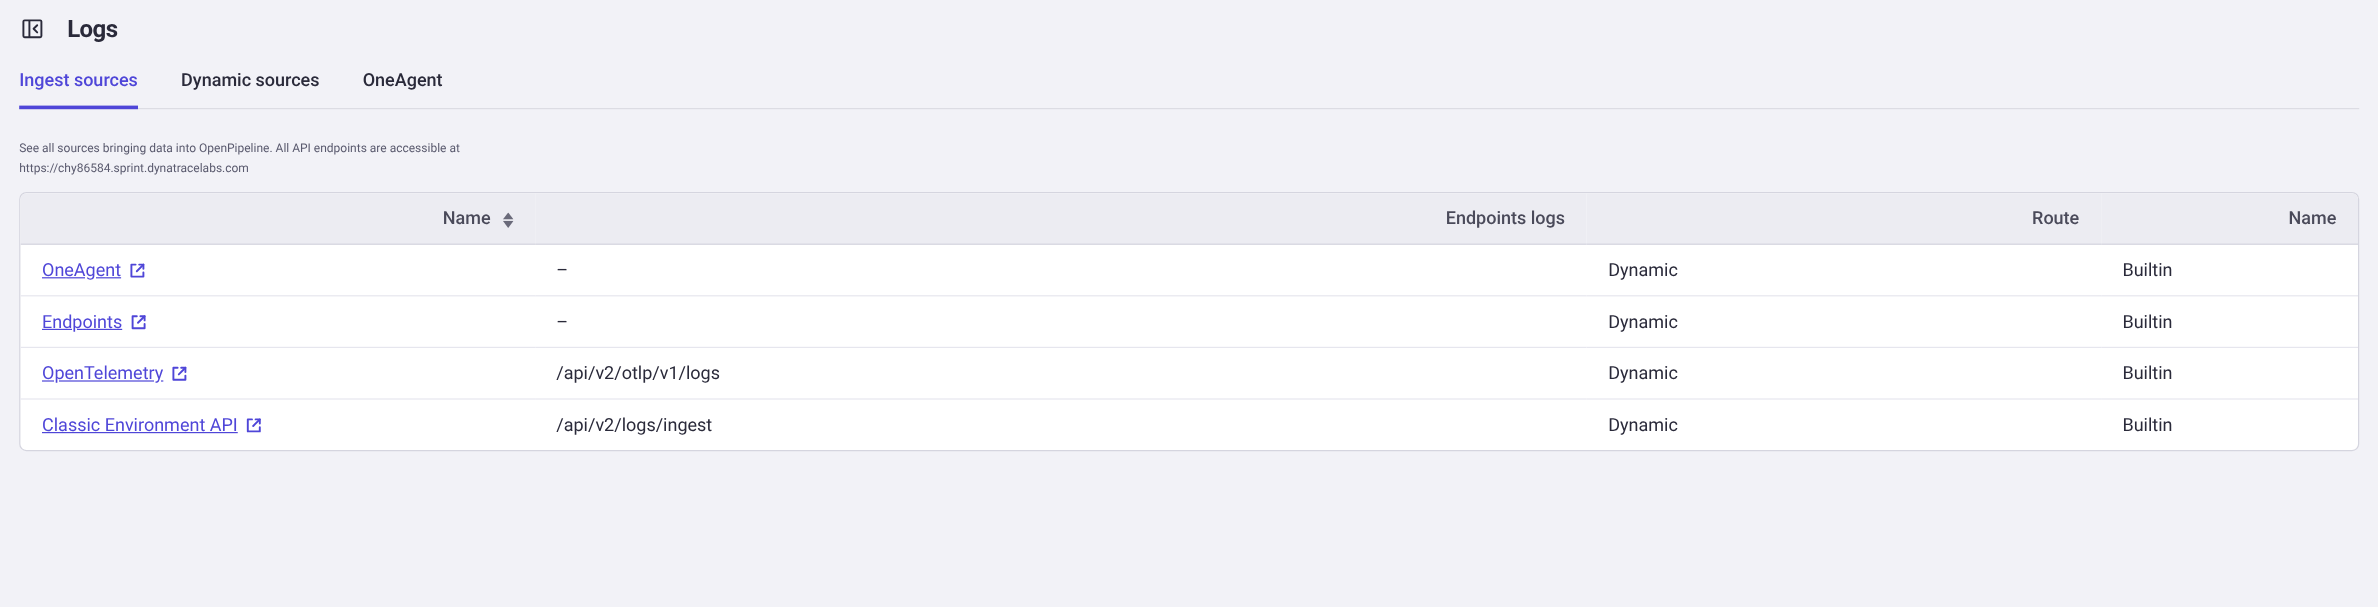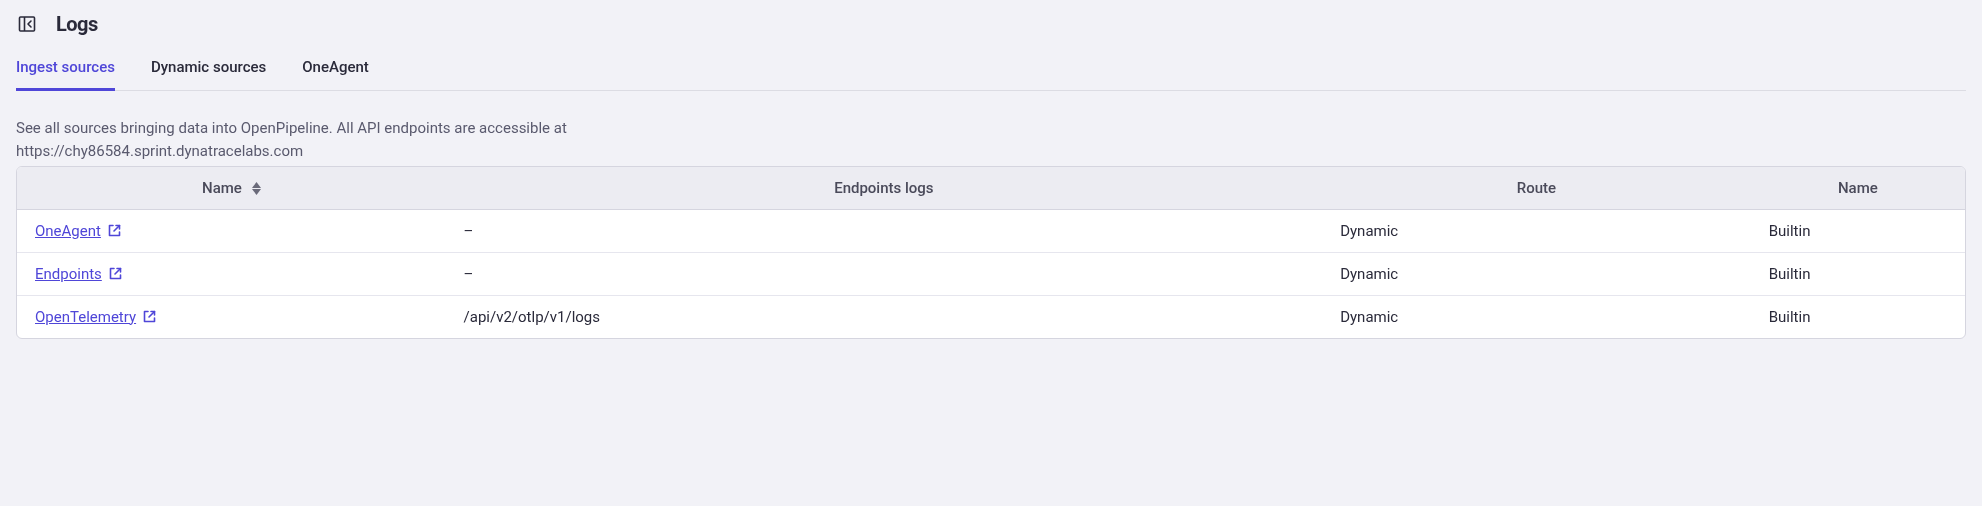--- a/index.html
+++ b/index.html
@@ -42,37 +42,37 @@
     cursor: pointer;
     border-bottom: 3px solid transparent;
     margin-bottom: -1px;
   }
   .tab.active {
     color: #4f46d8;
     border-bottom-color: #4f46d8;
   }
   .description {
     color: #5a5a6e;
-    font-size: 15px;
+    font-size: 10px;
     line-height: 1.55;
-    margin-bottom: 2px;
+    margin-bottom: 12px;
     max-width: 680px;
   }
   .table-wrap {
     border: 1px solid #d5d5df;
     border-radius: 6px;
     overflow: hidden;
     background: #fff;
   }
   table {
     width: 100%;
     border-collapse: collapse;
   }
   thead th {
-    text-align: center;
+    text-align: right;
     font-weight: 500;
     font-size: 15px;
     color: #4a4a5a;
     background: #ececf2;
     padding: 12px 18px;
     border-bottom: 1px solid #d5d5df;
   }
   thead th.sortable { cursor: pointer; }
   .sort-icon {
     display: inline-flex;
@@ -182,17 +182,30 @@
                 <svg class="ext-icon" width="15" height="15" viewBox="0 0 15 15" fill="none" stroke="currentColor" stroke-width="1.6" stroke-linecap="round" stroke-linejoin="round">
                   <path d="M6 2.5H2.5v10h10V9"></path>
                   <path d="M9 2.5h3.5V6"></path>
                   <path d="M12.5 2.5 7 8"></path>
                 </svg>
               </a></td>
             <td class="col-path">/api/v2/otlp/v1/logs</td>
             <td class="col-route">Dynamic</td>
             <td class="col-type">Builtin</td>
           </tr>
+          <tr>
+            <td class="col-name"><a class="name-link">
+                <span>Classic Environment API</span>
+                <svg class="ext-icon" width="15" height="15" viewBox="0 0 15 15" fill="none" stroke="currentColor" stroke-width="1.6" stroke-linecap="round" stroke-linejoin="round">
+                  <path d="M6 2.5H2.5v10h10V9"></path>
+                  <path d="M9 2.5h3.5V6"></path>
+                  <path d="M12.5 2.5 7 8"></path>
+                </svg>
+              </a></td>
+            <td class="col-path">/api/v2/logs/ingest</td>
+            <td class="col-route">Dynamic</td>
+            <td class="col-type">Builtin</td>
+          </tr>
         </tbody>
     </table>
   </div>
 
 </div>
 
 </body></html>

